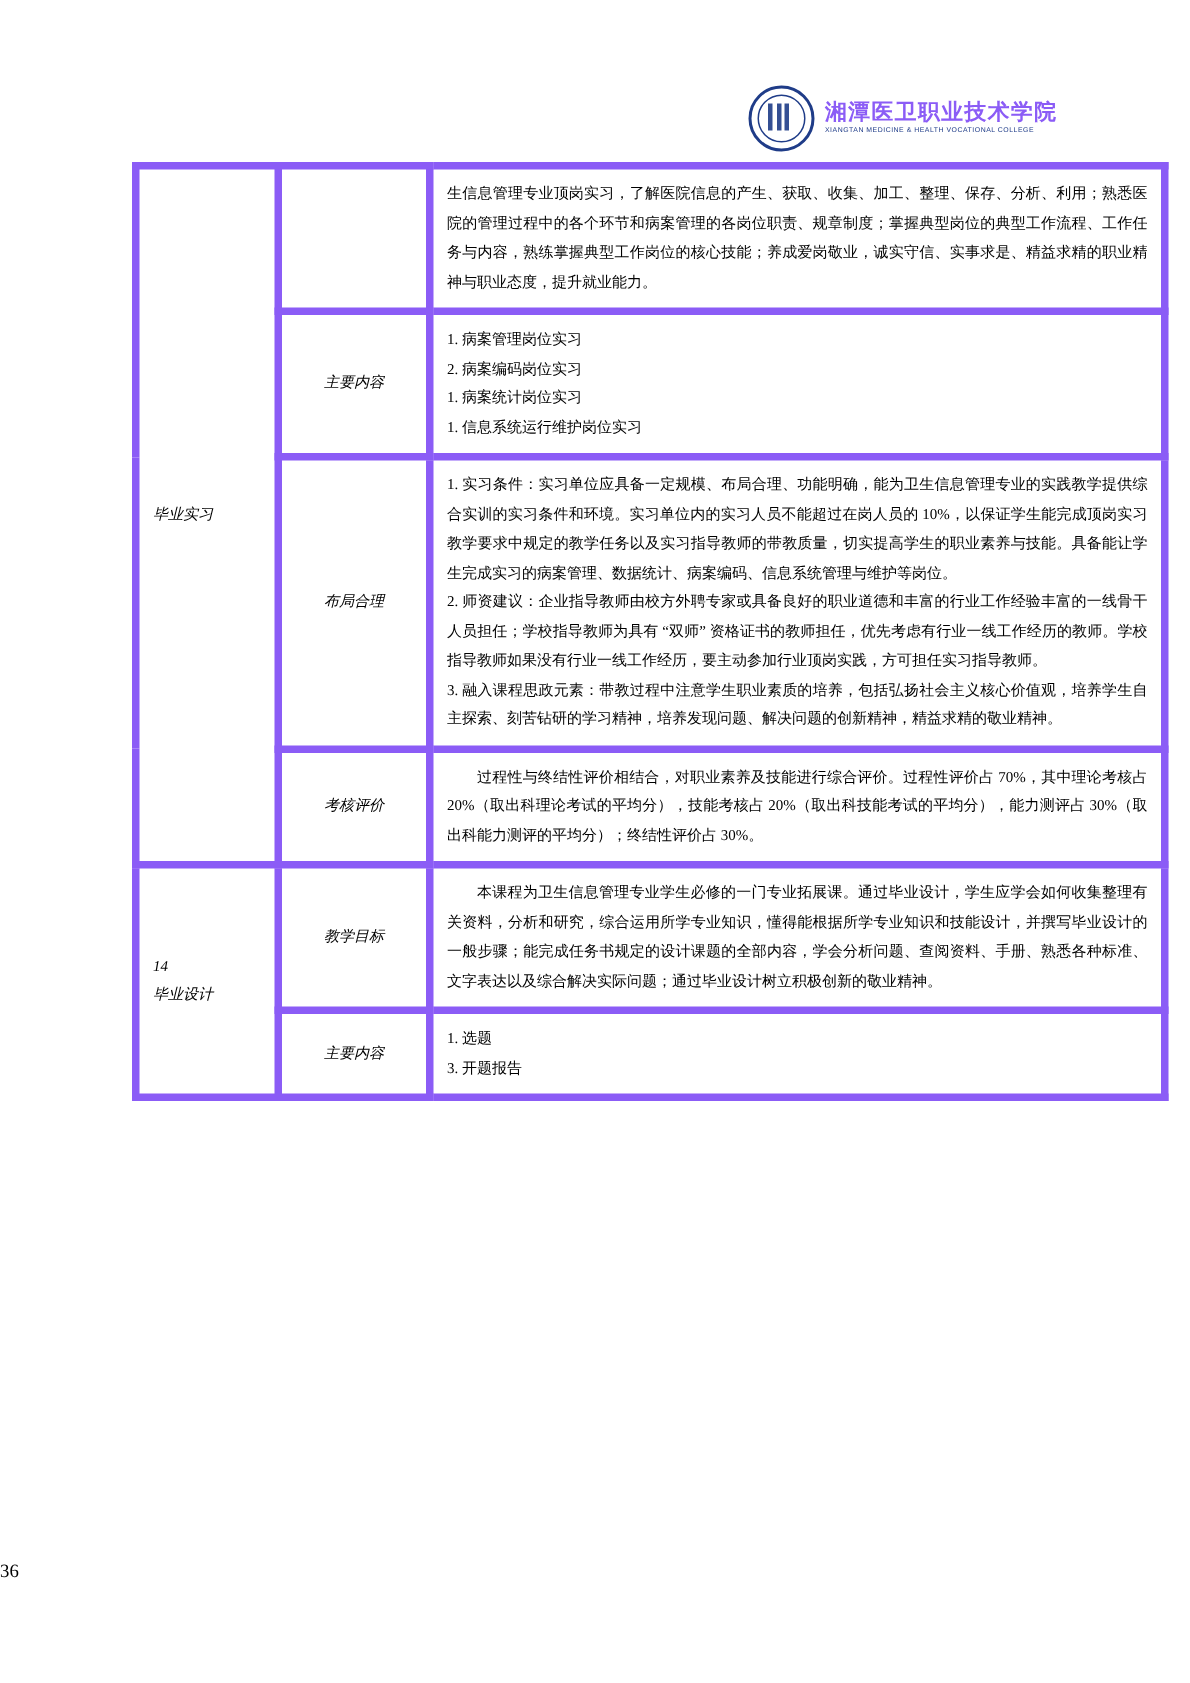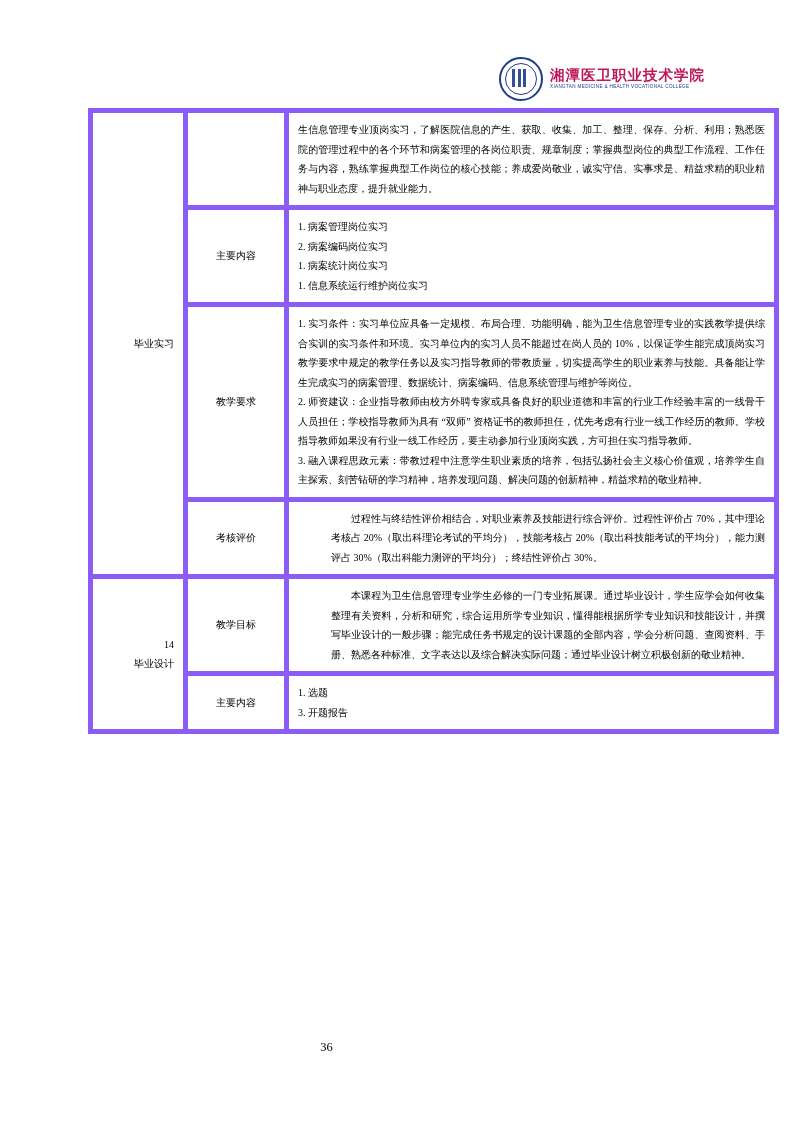--- a/index.html
+++ b/index.html
@@ -65,21 +65,21 @@
   .logo-text {
     display: flex;
     flex-direction: column;
     justify-content: center;
     line-height: 1.05;
   }
   .logo-cn {
     font-family: "Liberation Serif", "DejaVu Serif", serif;
     font-size: 14.5px;
     letter-spacing: 1px;
-    color: #be185d;
+    color: #8b5cf6;
     font-weight: 700;
     white-space: nowrap;
   }
   .logo-en {
     font-family: "Liberation Sans", sans-serif;
     font-size: 4.6px;
     letter-spacing: .35px;
     color: #1f3c88;
     white-space: nowrap;
     margin-top: 2px;
@@ -94,43 +94,41 @@
     table-layout: fixed;
   }
   table.doc-table td {
     border: 5px solid #8b5cf6;
     vertical-align: middle;
     padding: 7px 9px 7px 9px;
     font-size: 10px;
     line-height: 1.95;
     font-family: "Liberation Serif", "DejaVu Serif", serif;
   }
-  td.col-a { width: 72px; text-align: right; }
-  td.col-b { width: 78px; text-align: center; }
+  td.col-a { width: 72px; text-align: left; font-style: italic; }
+  td.col-b { width: 78px; text-align: center; font-style: italic; }
   td.col-c { width: 467px; text-align: justify; }
   .cell-p {
     margin: 0;
   }
   .indent2 {
     text-indent: 2em;
-    margin-left: 33px;
   }
   .nowrap-label {
     white-space: nowrap;
   }
   .stacked {
     line-height: 1.9;
   }
   
   .page-number {
     position: absolute;
     top: 1040px;
     left: 0;
     width: 653px;
-    text-align: center;
     font-size: 12.5px;
     font-family: "Liberation Serif", "DejaVu Serif", serif;
   }
 </style>
 </head>
 <body>
 
 <div class="page">
 
   <div class="logo-block">
@@ -163,21 +161,21 @@
         <td class="col-c stacked">
           <p class="cell-p">1. 病案管理岗位实习</p>
           <p class="cell-p">2. 病案编码岗位实习</p>
           <p class="cell-p">1. 病案统计岗位实习</p>
           <p class="cell-p">1. 信息系统运行维护岗位实习</p>
         </td>
       </tr>
 
       <tr>
         <td class="col-b">
-          <span class="nowrap-label">教学要求</span>
+          <span class="nowrap-label">布局合理</span>
         </td>
         <td class="col-c">
           <p class="cell-p">1. 实习条件：实习单位应具备一定规模、布局合理、功能明确，能为卫生信息管理专业的实践教学提供综合实训的实习条件和环境。实习单位内的实习人员不能超过在岗人员的 10%，以保证学生能完成顶岗实习教学要求中规定的教学任务以及实习指导教师的带教质量，切实提高学生的职业素养与技能。具备能让学生完成实习的病案管理、数据统计、病案编码、信息系统管理与维护等岗位。</p>
           <p class="cell-p">2. 师资建议：企业指导教师由校方外聘专家或具备良好的职业道德和丰富的行业工作经验丰富的一线骨干人员担任；学校指导教师为具有 “双师” 资格证书的教师担任，优先考虑有行业一线工作经历的教师。学校指导教师如果没有行业一线工作经历，要主动参加行业顶岗实践，方可担任实习指导教师。</p>
           <p class="cell-p">3. 融入课程思政元素：带教过程中注意学生职业素质的培养，包括弘扬社会主义核心价值观，培养学生自主探索、刻苦钻研的学习精神，培养发现问题、解决问题的创新精神，精益求精的敬业精神。</p>
         </td>
       </tr>
 
       <tr>
         <td class="col-b">

